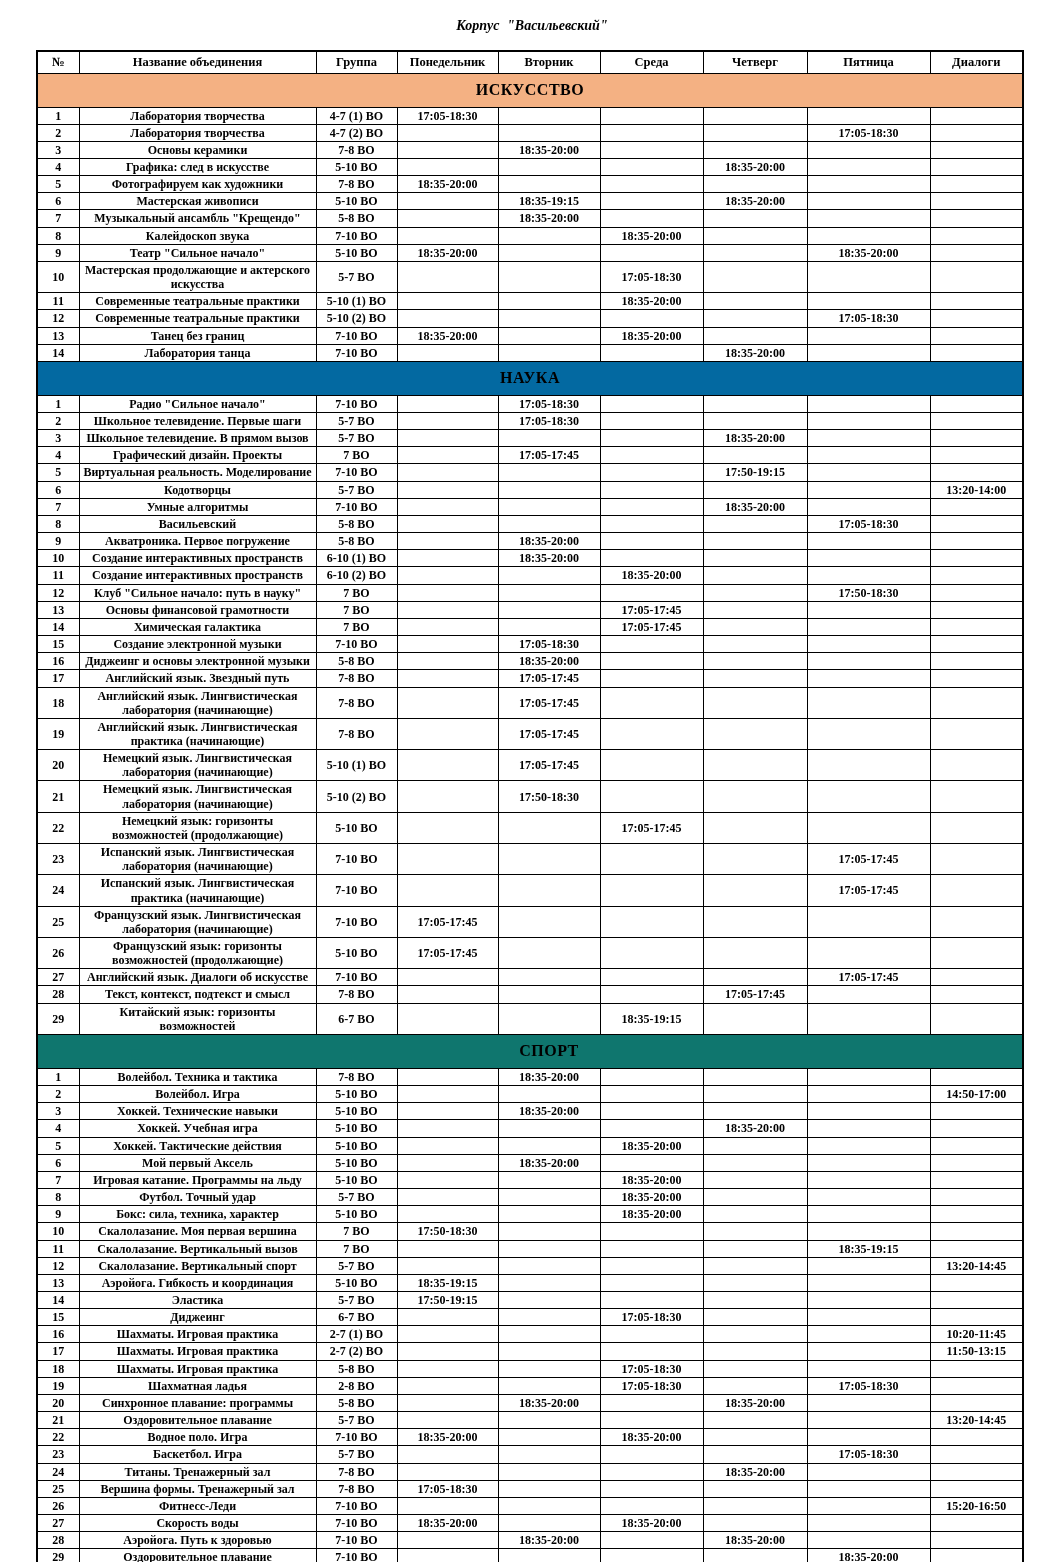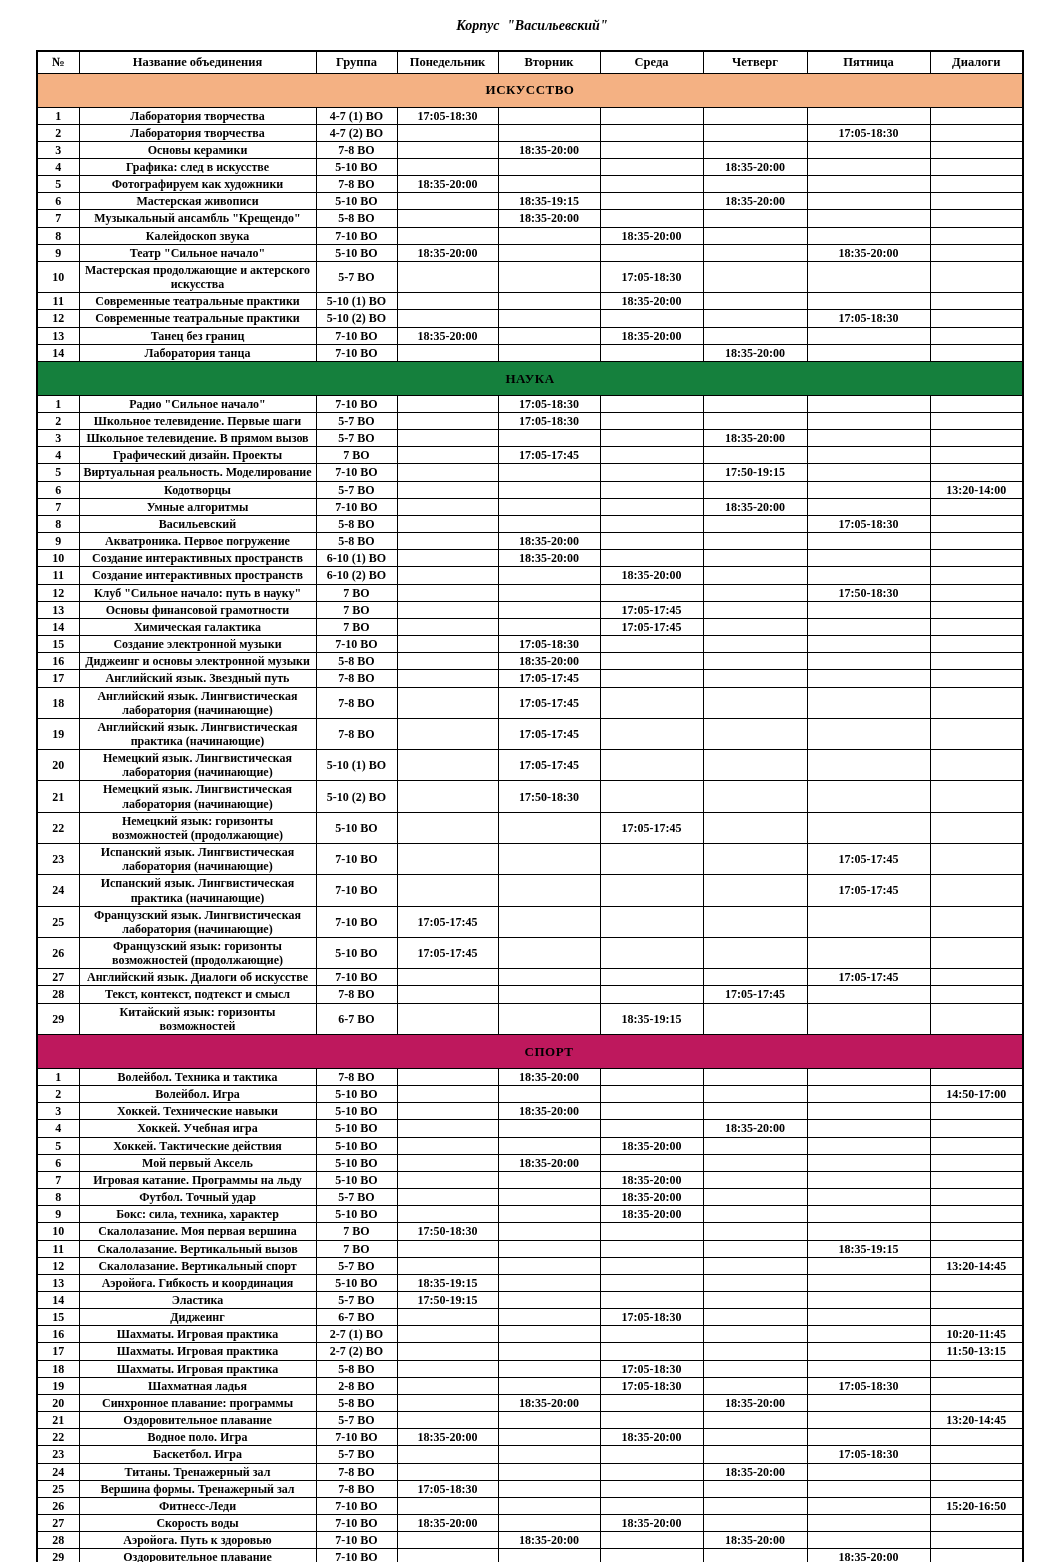--- a/index.html
+++ b/index.html
@@ -49,21 +49,21 @@
     background: #ffffff;
   }
   table.schedule td {
     font-size: 12px;
     line-height: 1.18;
     height: 17px;
   }
   td.cell-name { white-space: pre-line; }
   tr.band td {
     height: 34px;
-    font-size: 13px;
+    font-size: 16px;
     letter-spacing: 0.5px;
   }
 </style>
 </head>
 <body>
 
 <div class="page">
 
   <div class="doc-title">Корпус  "Васильевский"</div>
 
@@ -245,21 +245,21 @@
           <td class="cell-name">Лаборатория танца</td>
           <td>7-10 ВО</td>
           <td></td>
           <td></td>
           <td></td>
           <td>18:35-20:00</td>
           <td></td>
           <td></td>
         </tr>
         <tr class="band">
-          <td colspan="9" style="background: #15803d;">НАУКА</td>
+          <td colspan="9" style="background: #0369a1;">НАУКА</td>
         </tr>
         <tr>
           <td>1</td>
           <td class="cell-name">Радио "Сильное начало"</td>
           <td>7-10 ВО</td>
           <td></td>
           <td>17:05-18:30</td>
           <td></td>
           <td></td>
           <td></td>
@@ -577,21 +577,21 @@
 возможностей</td>
           <td>6-7 ВО</td>
           <td></td>
           <td></td>
           <td>18:35-19:15</td>
           <td></td>
           <td></td>
           <td></td>
         </tr>
         <tr class="band">
-          <td colspan="9" style="background: #be185d; padding-left: 40px;">СПОРТ</td>
+          <td colspan="9" style="background: #0f766e; padding-left: 40px;">СПОРТ</td>
         </tr>
         <tr>
           <td>1</td>
           <td class="cell-name">Волейбол. Техника и тактика</td>
           <td>7-8 ВО</td>
           <td></td>
           <td>18:35-20:00</td>
           <td></td>
           <td></td>
           <td></td>

